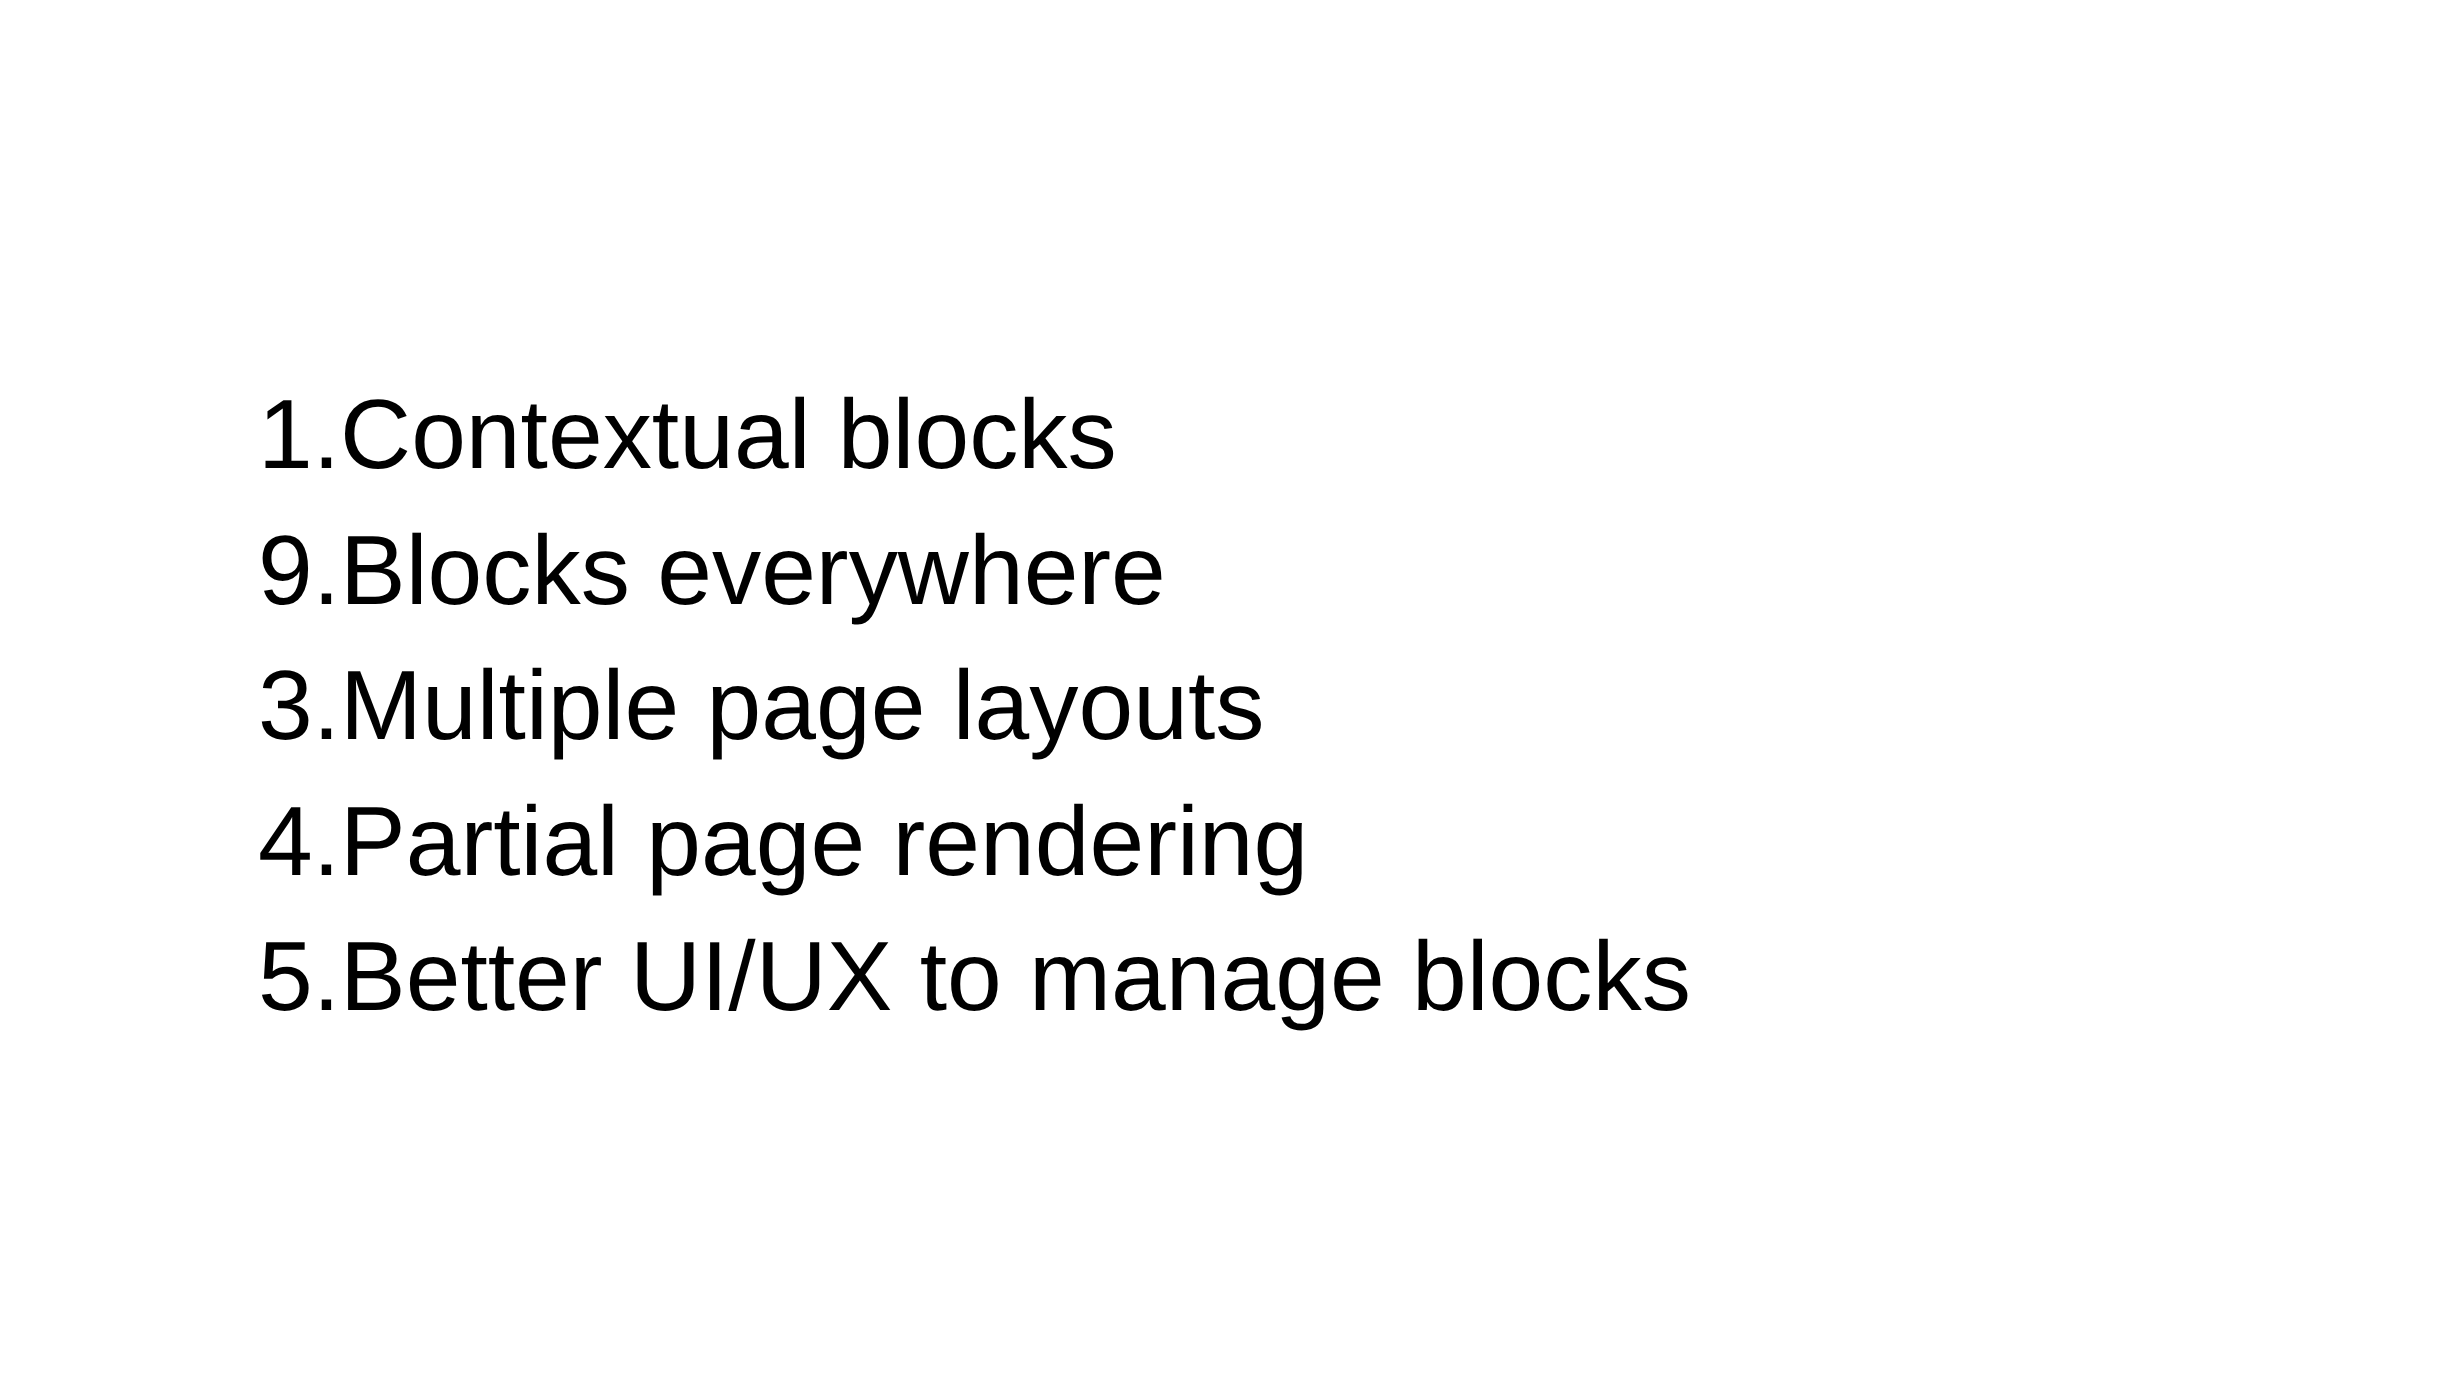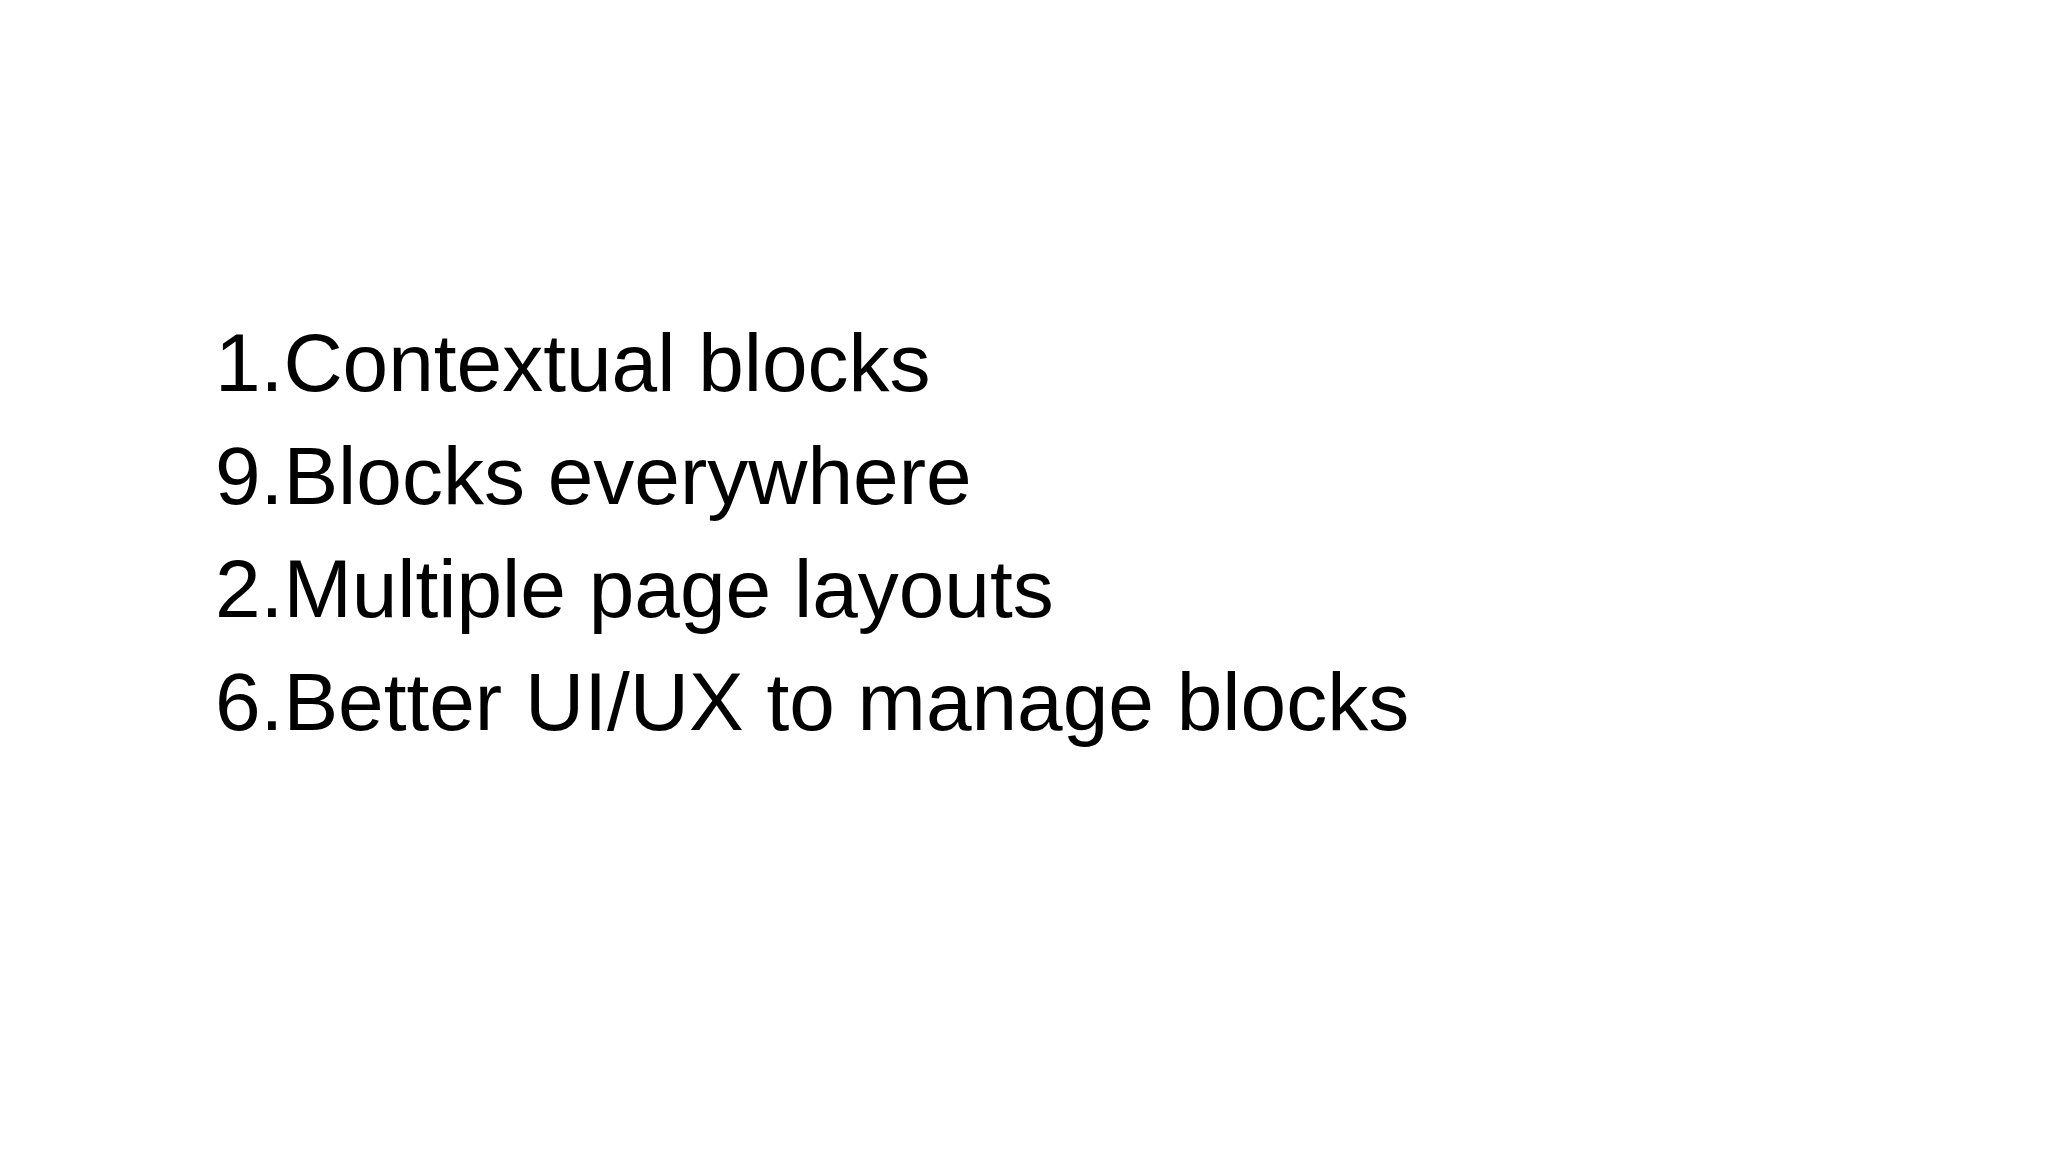--- a/index.html
+++ b/index.html
@@ -33,16 +33,17 @@
     padding: 0;
   }
 </style>
 </head>
 <body>
 
 <div class="slide">
   <div class="feature-list">
     <div class="list-line">1.Contextual blocks</div>
     <div class="list-line">9.Blocks everywhere</div>
-    <div class="list-line">2.Multiple page layouts</div>
-    <div class="list-line">6.Better UI/UX to manage blocks</div>
+    <div class="list-line">3.Multiple page layouts</div>
+    <div class="list-line">4.Partial page rendering</div>
+    <div class="list-line">5.Better UI/UX to manage blocks</div>
   </div>
 </div>
 
 </body></html>

